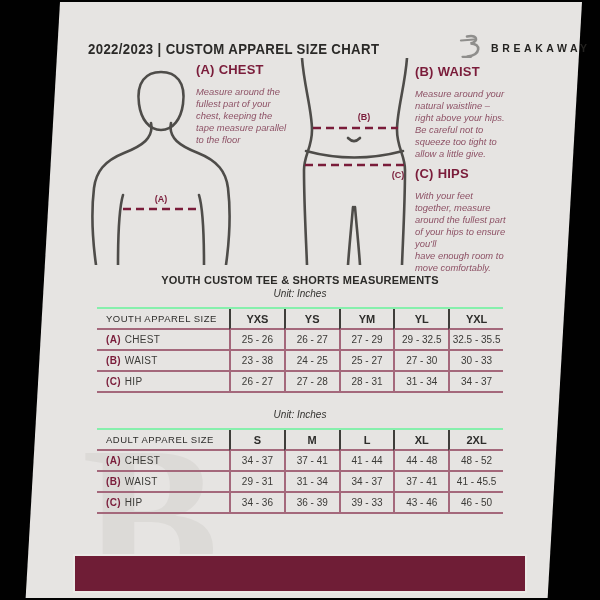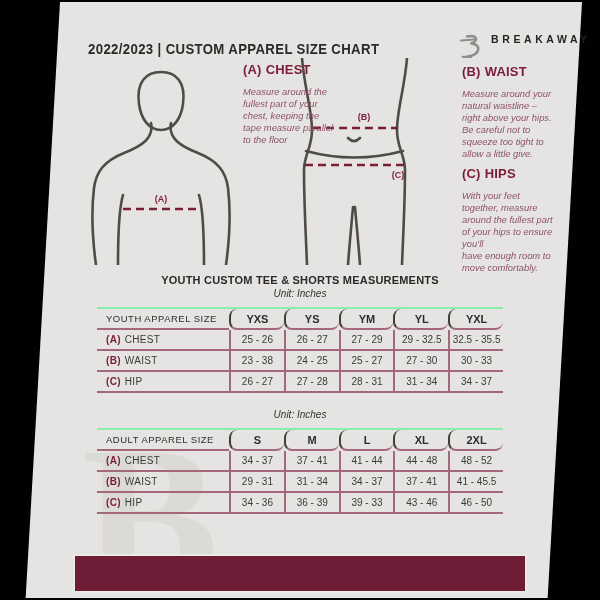--- a/index.html
+++ b/index.html
@@ -7,24 +7,24 @@
   .canvas{position:relative;width:600px;height:600px;background:#010101;overflow:hidden;}
   .page-bg{position:absolute;left:60px;top:2px;width:522px;height:596px;background:#e6e4e2;
            transform:skewX(-3.3deg);transform-origin:50% 0;z-index:0;}
   .watermark{position:absolute;left:82px;top:416px;z-index:1;font-family:"Liberation Serif",serif;
              font-weight:bold;font-size:205px;line-height:1;color:#dcdad7;}
   
   .header{position:absolute;left:88px;top:34px;width:424px;height:28px;z-index:2;
           display:flex;align-items:center;justify-content:space-between;gap:40px;}
   .page-title{font-weight:bold;font-size:15px;letter-spacing:.4px;color:#2b2a28;white-space:nowrap;
               transform:scaleX(.88);transform-origin:left center;}
-  .brand{display:flex;gap:8px;}
+  .brand{display:flex;align-items:center;gap:8px;}
   .brand-name{font-weight:bold;font-size:10.5px;letter-spacing:3.6px;color:#242321;}
   
-  .inst{position:absolute;z-index:2;width:120px;margin-left:47px;}
+  .inst{position:absolute;z-index:2;width:120px;}
   .inst-head{font-size:13px;font-weight:bold;color:#7a1c3a;letter-spacing:.2px;margin-bottom:9px;white-space:nowrap;}
   .inst-head .key{margin-right:4px;}
   .inst-body{font-size:9.4px;font-style:italic;color:#8d5165;line-height:1.28;white-space:pre-line;}
   #inst-a{left:196px;top:62px;}
   #inst-b{left:415px;top:64px;}
   #inst-c{left:415px;top:166px;}
   .fig{position:absolute;z-index:2;}
   #fig-upper{left:80px;top:58px;}
   #fig-lower{left:295px;top:58px;}
   .outline{fill:none;stroke:#4e4c49;stroke-width:2.6;stroke-linecap:round;}
@@ -38,21 +38,21 @@
   .tbl-unit{font-size:10px;font-style:italic;color:#33322f;margin-top:2px;margin-bottom:8px;}
   .size-table{display:grid;grid-template-columns:132px repeat(5,1fr);grid-auto-rows:21px;
               border-top:2px solid #86efac;text-align:left;}
   .cell{display:flex;align-items:center;justify-content:center;font-size:10px;color:#3b3a37;
         border-bottom:2px solid #a4687b;box-sizing:border-box;}
   .th{font-weight:bold;font-size:11px;color:#2e2d2b;}
   .corner{justify-content:flex-start;padding-left:9px;font-weight:normal;font-size:9.5px;
           letter-spacing:.5px;color:#2e2d2b;}
   .rowlabel{justify-content:flex-start;padding-left:9px;font-size:10px;letter-spacing:.3px;}
   .rowlabel .key{color:#7a1c3a;font-weight:bold;margin-right:4px;}
-  .bd{border-left:2px solid #3f3d3a;border-radius:8px;}  
+  .bd{border-left:2px solid #3f3d3a;}  
   .bm{border-left:2px solid #a4687b;}  
   
   .footer-bar{position:absolute;z-index:2;left:73px;top:554px;width:454px;height:39px;
               background:#6f1d36;border:2px solid #eceae7;box-sizing:border-box;}
 </style>
 </head>
 <body>
 
 <div class="canvas">
   <div class="page-bg"></div>

